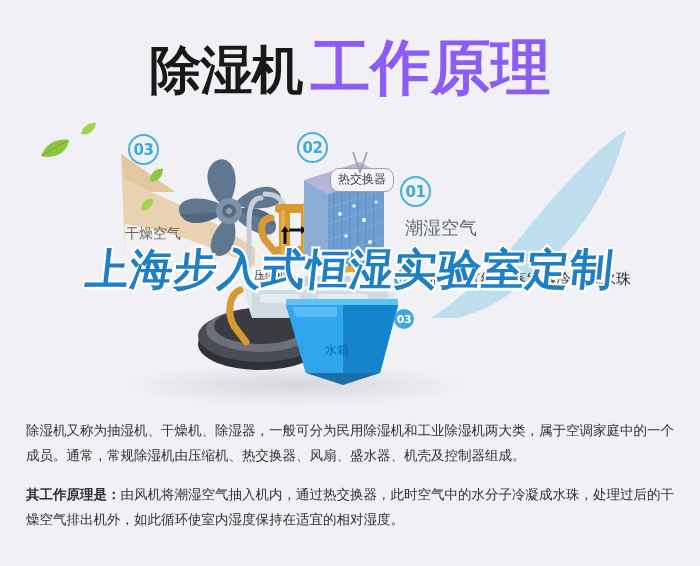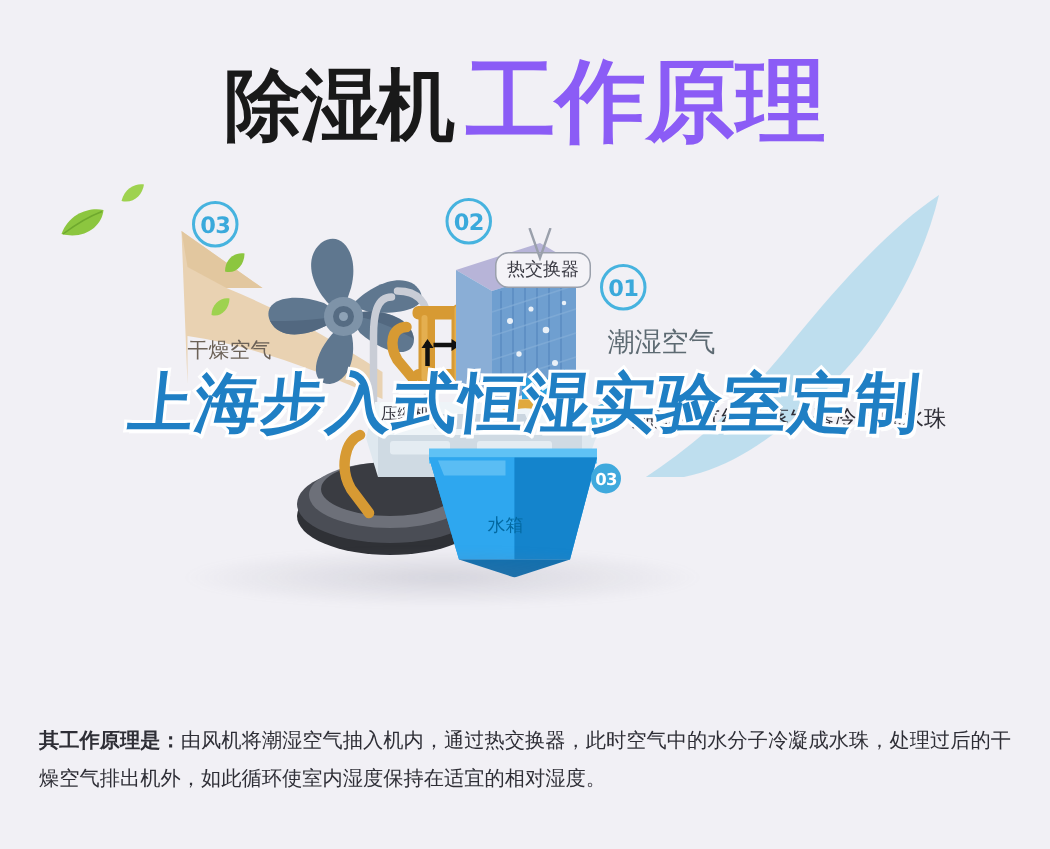--- a/index.html
+++ b/index.html
@@ -295,17 +295,20 @@
     </div>
     <div class="bullet">
       <div class="b-badge">03</div>
     </div>
   </div>
 
   <div class="watermark">
     <span class="wm-inner">上海步入式恒湿实验室定制</span>
   </div>
 
+  <div class="para" id="p1">
+    <span>除湿机又称为抽湿机、干燥机、除湿器，一般可分为民用除湿机和工业除湿机两大类，属于空调家庭中的一个成员。通常，常规除湿机由压缩机、热交换器、风扇、盛水器、机壳及控制器组成。</span>
+  </div>
   <div class="para" id="p2">
     <b>其工作原理是：</b><span>由风机将潮湿空气抽入机内，通过热交换器，此时空气中的水分子冷凝成水珠，处理过后的干燥空气排出机外，如此循环使室内湿度保持在适宜的相对湿度。</span>
   </div>
 
 </div>
 
 </body></html>

